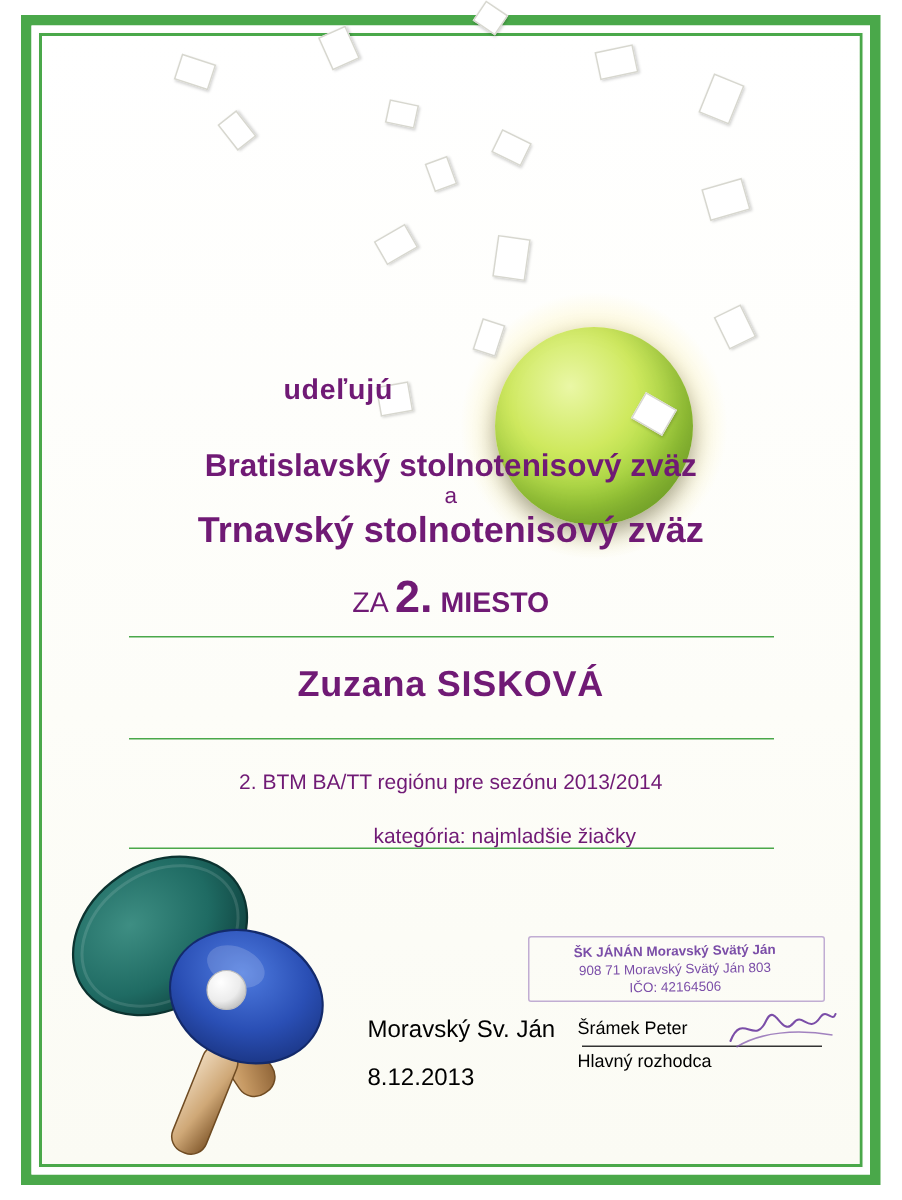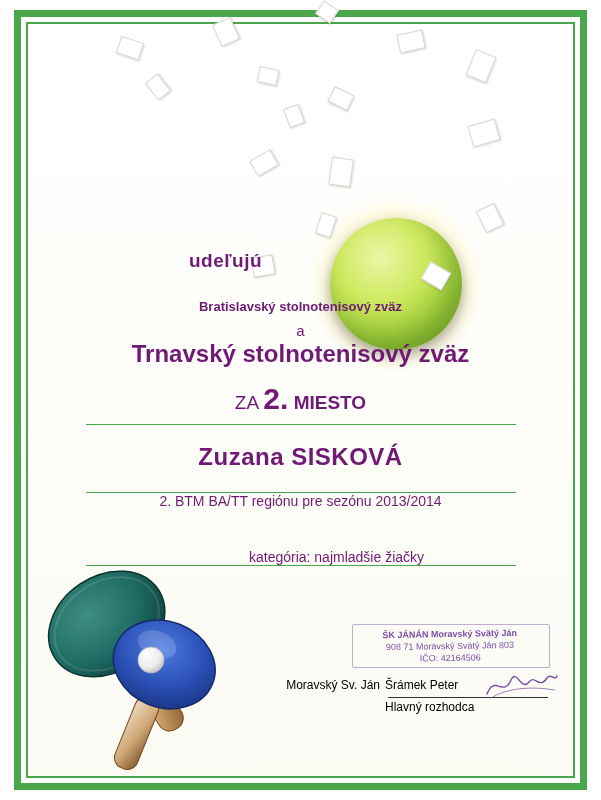--- a/index.html
+++ b/index.html
@@ -113,21 +113,21 @@
     font-size: 19px;
     font-weight: bold;
     letter-spacing: 0.5px;
     text-align: center;
     padding-right: 150px;
     box-sizing: border-box;
     z-index: 7;
   }
   .org1 {
     top: 299px;
-    font-size: 13px;
+    font-size: 21px;
     font-weight: bold;
     z-index: 7;
   }
   .orgjoin {
     top: 322px;
     font-size: 15px;
     z-index: 7;
   }
   .org2 {
     top: 340px;
@@ -161,21 +161,21 @@
   .rule2 { top: 492px; }
   .rule3 { top: 565px; }
   .name {
     top: 443px;
     font-size: 24px;
     font-weight: bold;
     letter-spacing: 0.5px;
     z-index: 7;
   }
   .event {
-    top: 493px;
+    top: 513px;
     font-size: 14px;
     z-index: 7;
   }
   .category {
     top: 549px;
     font-size: 14px;
     z-index: 7;
     padding-left: 36px;
   }
   
@@ -198,25 +198,25 @@
     top: 624px;
     width: 196px;
     height: 42px;
     border: 1px solid rgba(123,78,168,0.45);
     border-radius: 2px;
     z-index: 7;
   }
   
   .sig-left {
     position: absolute;
-    left: 230px;
+    left: 245px;
     top: 678px;
     width: 150px;
-    text-align: right;
-    font-size: 12px;
+    text-align: left;
+    font-size: 16px;
     z-index: 8;
   }
   .sig-left .date {
     margin-top: 14px;
   }
   .sig-right {
     position: absolute;
     left: 385px;
     top: 678px;
     width: 165px;
@@ -319,20 +319,21 @@
 
   <div class="stamp-box"></div>
   <div class="stamp">
     <div class="l1">ŠK JÁNÁN Moravský Svätý Ján</div>
     <div>908 71 Moravský Svätý Ján 803</div>
     <div>IČO: 42164506</div>
   </div>
 
   <div class="sig-left">
     <div>Moravský Sv. Ján</div>
+    <div class="date">8.12.2013</div>
   </div>
 
   <div class="sig-right">
     <div>Šrámek Peter</div>
     <div class="role">Hlavný rozhodca</div>
   </div>
   <div class="sig-rule"></div>
 
   <svg class="signature-scribble" viewBox="0 0 74 34">
     <path d="M2 26 C10 6, 18 30, 26 12 C32 0, 36 24, 44 14 C50 6, 54 22, 62 10 C66 4, 70 14, 72 8" fill="none" stroke="#7b4ea8" stroke-width="1.4" stroke-linecap="round"></path>

